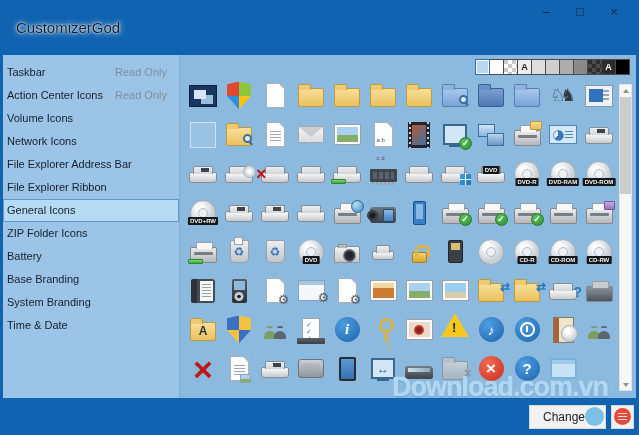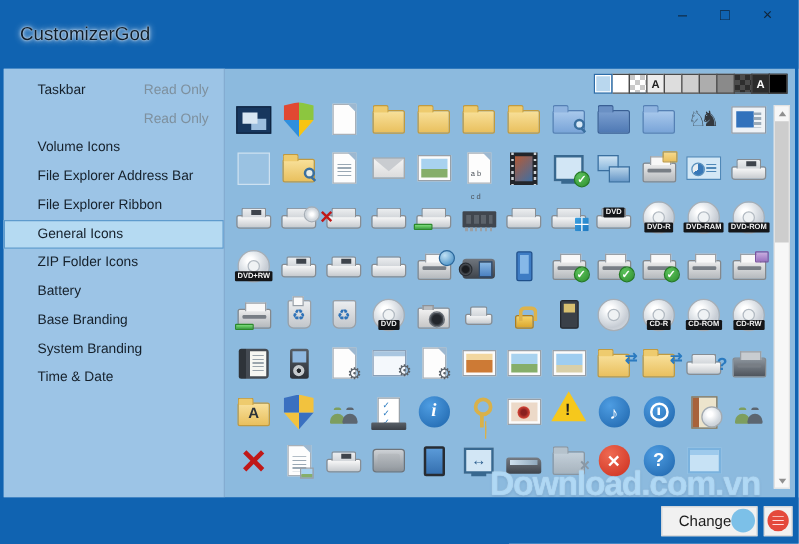--- a/index.html
+++ b/index.html
@@ -12,21 +12,21 @@
            text-shadow:0 0 6px rgba(255,255,255,.9),0 0 3px rgba(255,255,255,.8),0 0 1px rgba(255,255,255,.9); }
   .win-controls { position:absolute; top:0; right:8px; display:flex; }
   .win-btn { width:34px; height:24px; text-align:center; line-height:24px; font-size:13px; color:#10253a; cursor:default; }
 
   
   .content { position:absolute; top:55px; left:3px; right:3px; bottom:37px; background:#8cbade; }
 
   
   .sidebar { position:absolute; top:0; left:0; width:177px; height:100%; background:#9cc4e6; border-right:1px solid rgba(90,130,170,.35); }
   .side-list { padding-top:6px; }
-  .side-item { position:relative; height:23px; line-height:23px; font-size:11px; color:#15202b; padding-left:27px; cursor:default; }
+  .side-item { position:relative; height:23px; line-height:23px; font-size:11px; color:#15202b; padding-left:4px; cursor:default; }
   .side-item.selected { background:#b5daf2; outline:1px solid #5f9bcd; outline-offset:-1px; }
   .side-badge { position:absolute; left:112px; top:0; color:#7e909e;text-align:center; }
 
   
   .palette { position:absolute; top:4px; right:6px; display:flex; }
   .swatch { width:15px; height:16px; border:1px solid #4a4a4a; margin-left:-1px; position:relative;
             display:flex; align-items:center; justify-content:center; font-size:9px; font-weight:bold; }
   .swatch.selected { border:1px solid #2e6da8; box-shadow:inset 0 0 0 1px #ffffff; z-index:1; }
   .checker-light { background:conic-gradient(#ffffff 0 25%, #c9c9c9 0 50%, #ffffff 0 75%, #c9c9c9 0) 0 0/8px 8px; }
   .checker-dark  { background:conic-gradient(#4c4c4c 0 25%, #2e2e2e 0 50%, #4c4c4c 0 75%, #2e2e2e 0) 0 0/8px 8px; }
@@ -278,22 +278,23 @@
       <span class="win-btn">–</span>
       <span class="win-btn">□</span>
       <span class="win-btn">×</span>
     </div>
   </div>
 
   <div class="content">
     <div class="sidebar">
       <div class="side-list">
           <div class="side-item"><span>Taskbar</span><span class="side-badge">Read Only</span></div>
-          <div class="side-item"><span class="side-badge">Read Only</span></div>
+          <div class="side-item"><span>Action Center Icons</span><span class="side-badge">Read Only</span></div>
           <div class="side-item"><span>Volume Icons</span></div>
+          <div class="side-item"><span>Network Icons</span></div>
           <div class="side-item"><span>File Explorer Address Bar</span></div>
           <div class="side-item"><span>File Explorer Ribbon</span></div>
           <div class="side-item selected"><span>General Icons</span></div>
           <div class="side-item"><span>ZIP Folder Icons</span></div>
           <div class="side-item"><span>Battery</span></div>
           <div class="side-item"><span>Base Branding</span></div>
           <div class="side-item"><span>System Branding</span></div>
           <div class="side-item"><span>Time &amp; Date</span></div>
         </div>
     </div>

